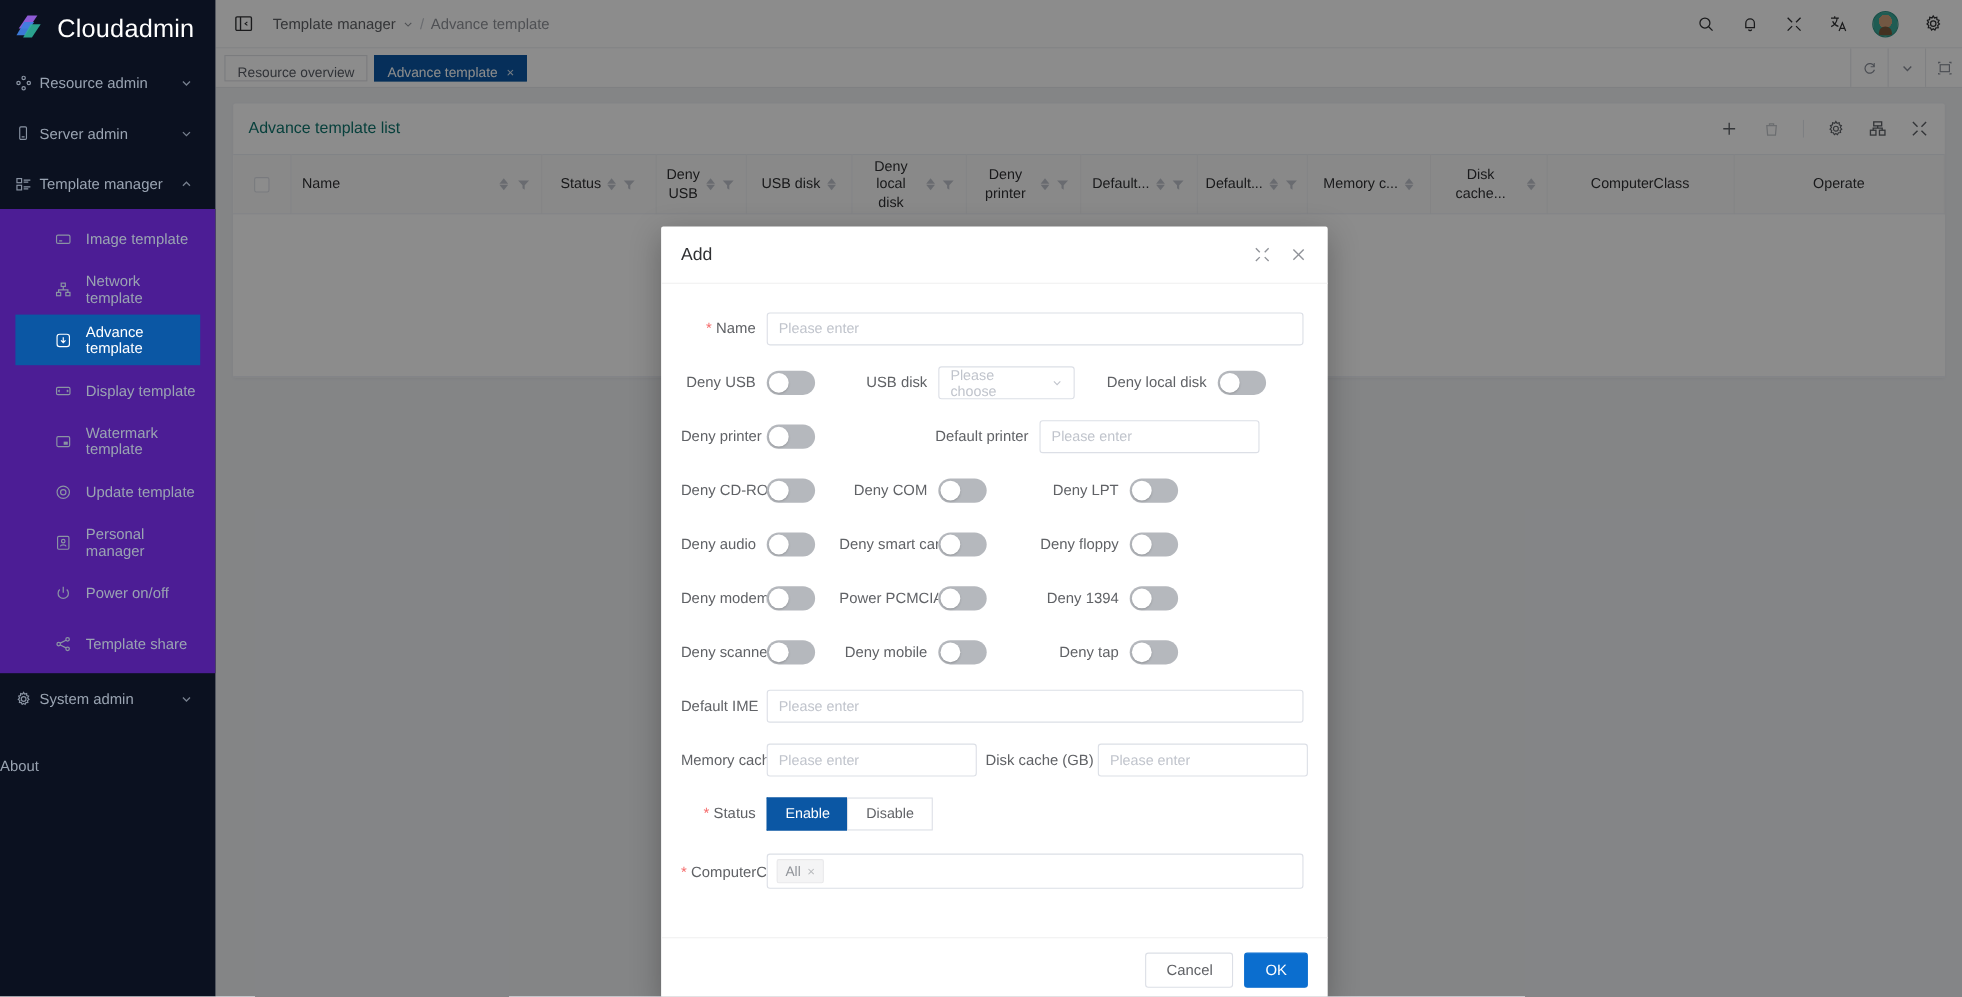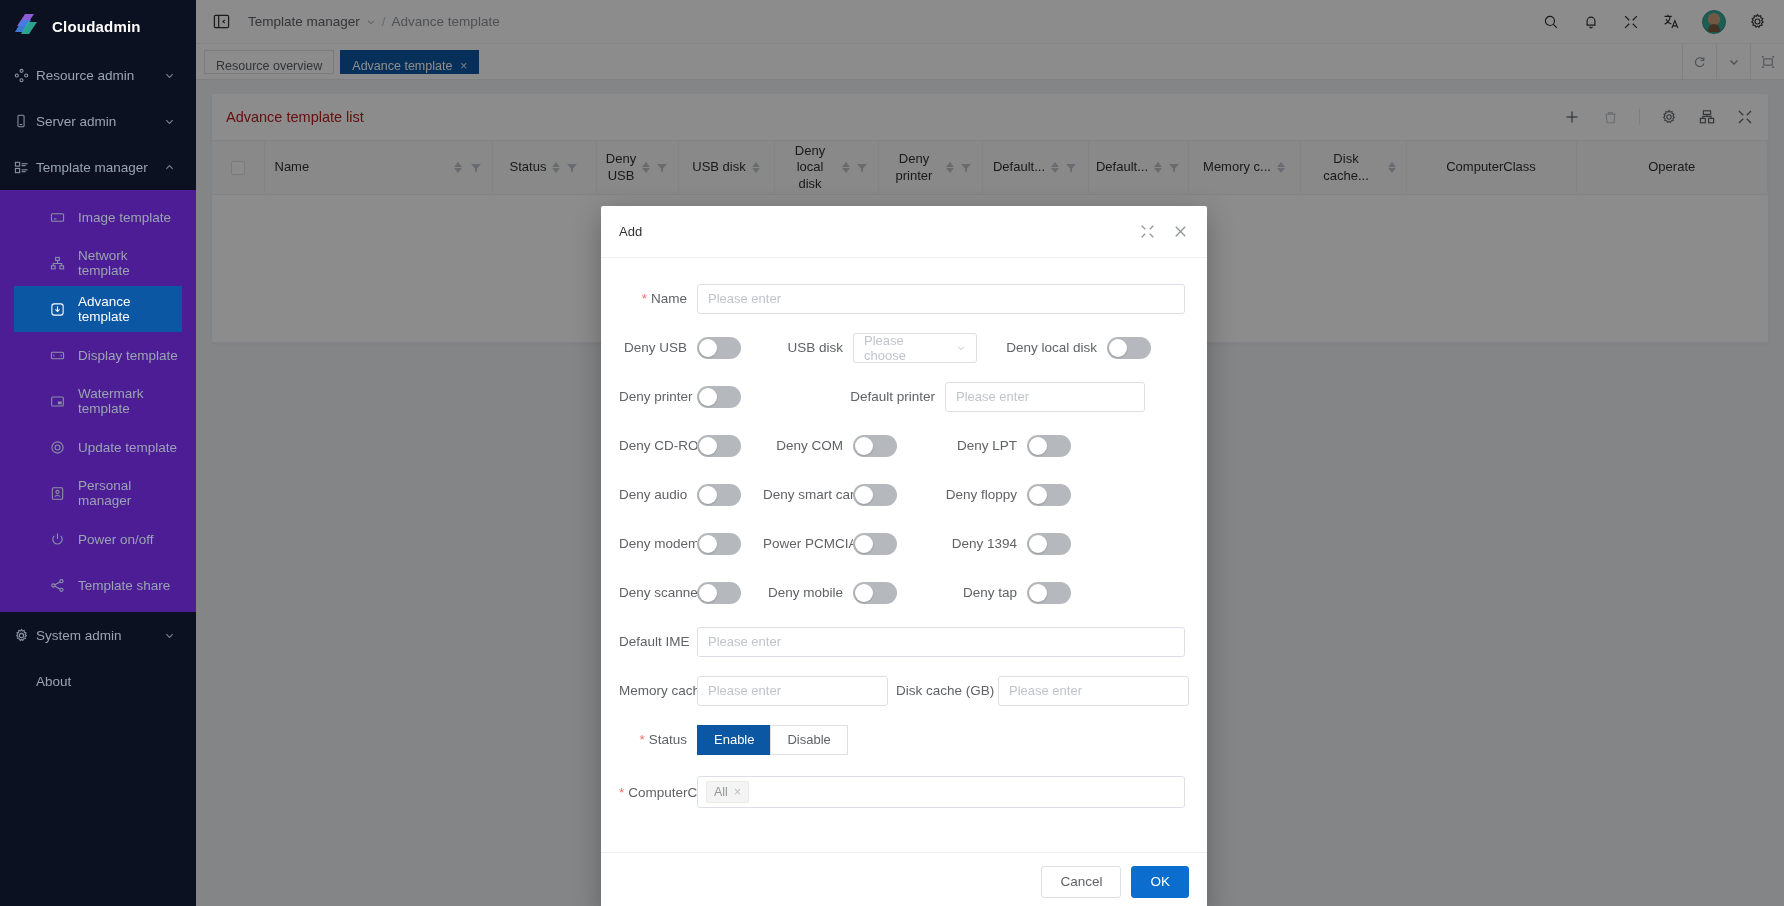--- a/index.html
+++ b/index.html
@@ -23,21 +23,21 @@
     overflow: hidden;
   }
   .brand {
     height: 52px;
     display: flex; align-items: center;
     padding-left: 14px;
     gap: 10px;
   }
   .brand-logo { width: 28px; height: 28px; position: relative; flex: 0 0 28px; }
   .brand-name {
-    color: #ffffff; font-size: 15px; font-weight: bold; letter-spacing: .2px; text-align: right;
+    color: #ffffff; font-size: 23px; font-weight: normal; letter-spacing: .2px; text-align: right;
   }
   .nav-group-header {
     height: 46px;
     display: flex; align-items: center;
     padding: 0 18px 0 14px;
     color: #9aa4b2;
     font-size: 13.5px;
     cursor: pointer;
   }
   .nav-group-header .ni { width: 22px; flex: 0 0 22px; display:flex; align-items:center; color:#8a94a3; }
@@ -50,22 +50,22 @@
     padding-left: 36px;
     color: #9aa4b2;
     font-size: 13.5px;
     cursor: pointer;
     gap: 10px;
   }
   .nav-item .ni { width: 18px; flex: 0 0 18px; display:flex; align-items:center; color:#8a94a3;}
   .nav-item.active { background: #0b57a4; color: #ffffff; }
   .nav-item.active .ni { color: #ffffff; }
   .nav-about {
-    height: 46px; display: flex; align-items: center;
-    padding-left: 36px; color: #9aa4b2; font-size: 13.5px; cursor: pointer;
+    height: 46px; display: flex; align-items: flex-end;
+    color: #9aa4b2; font-size: 13.5px; cursor: pointer;
   }
 
   
   .main {
     flex: 1 1 auto; height: 906px;
     display: flex; flex-direction: column;
     background: #f0f2f5;
     position: relative;
   }
   .topbar {
@@ -116,21 +116,21 @@
     border-left: 1px solid #e7e9ed; color: #8a8f99; cursor: pointer;
   }
 
   
   .content { flex: 1 1 auto; padding: 14px 16px; overflow: hidden; }
   .card { background: #ffffff; border-radius: 2px; box-shadow: 0 1px 3px rgba(0,0,0,.04); }
   .card-head {
     height: 46px; display: flex; align-items: center;
     padding: 0 14px 0 14px;
   }
-  .card-title { font-size: 14.5px; color: #b91c1c; font-weight: normal; }
+  .card-title { font-size: 14.5px; color: #0f766e; font-weight: normal; }
   .card-head-spacer { flex: 1 1 auto; }
   .card-actions { display: flex; align-items: center; gap: 20px; }
   .card-actions .divider { width: 1px; height: 16px; background: #e4e7ed; }
   .aicon { width: 18px; height: 18px; display:flex; align-items:center; justify-content:center; color:#5f6368; cursor: pointer; }
   .aicon.muted { color: #c4c7cc; }
 
   table.tbl { width: 100%; border-collapse: collapse; table-layout: fixed; }
   table.tbl th {
     background: #fafafa;
     border-top: 1px solid #ebeef5;
@@ -164,21 +164,21 @@
     left: 601px; top: 206px; width: 606px;
     background: #ffffff;
     box-shadow: 0 8px 28px rgba(0,0,0,.28);
     border-radius: 2px;
     display: flex; flex-direction: column;
   }
   .dlg-head {
     height: 52px; display: flex; align-items: center;
     padding: 0 18px; border-bottom: 1px solid #f0f0f0;
   }
-  .dlg-title { font-size: 13px; color: #303133; }
+  .dlg-title { font-size: 16px; color: #303133; }
   .dlg-head-spacer { flex: 1 1 auto; }
   .dlg-head-icons { display: flex; align-items: center; gap: 16px; }
   .dicon { width: 17px; height: 17px; color: #909399; display:flex; align-items:center; justify-content:center; cursor:pointer; }
   .dlg-body { padding: 16px 0 6px 0; }
   .dlg-foot {
     height: 58px; display: flex; align-items: center; justify-content: flex-end;
     gap: 10px; padding: 0 18px; border-top: 1px solid #f0f0f0;
   }
 
   .frow { display: flex; align-items: center; height: 49px; padding: 0 18px; }

